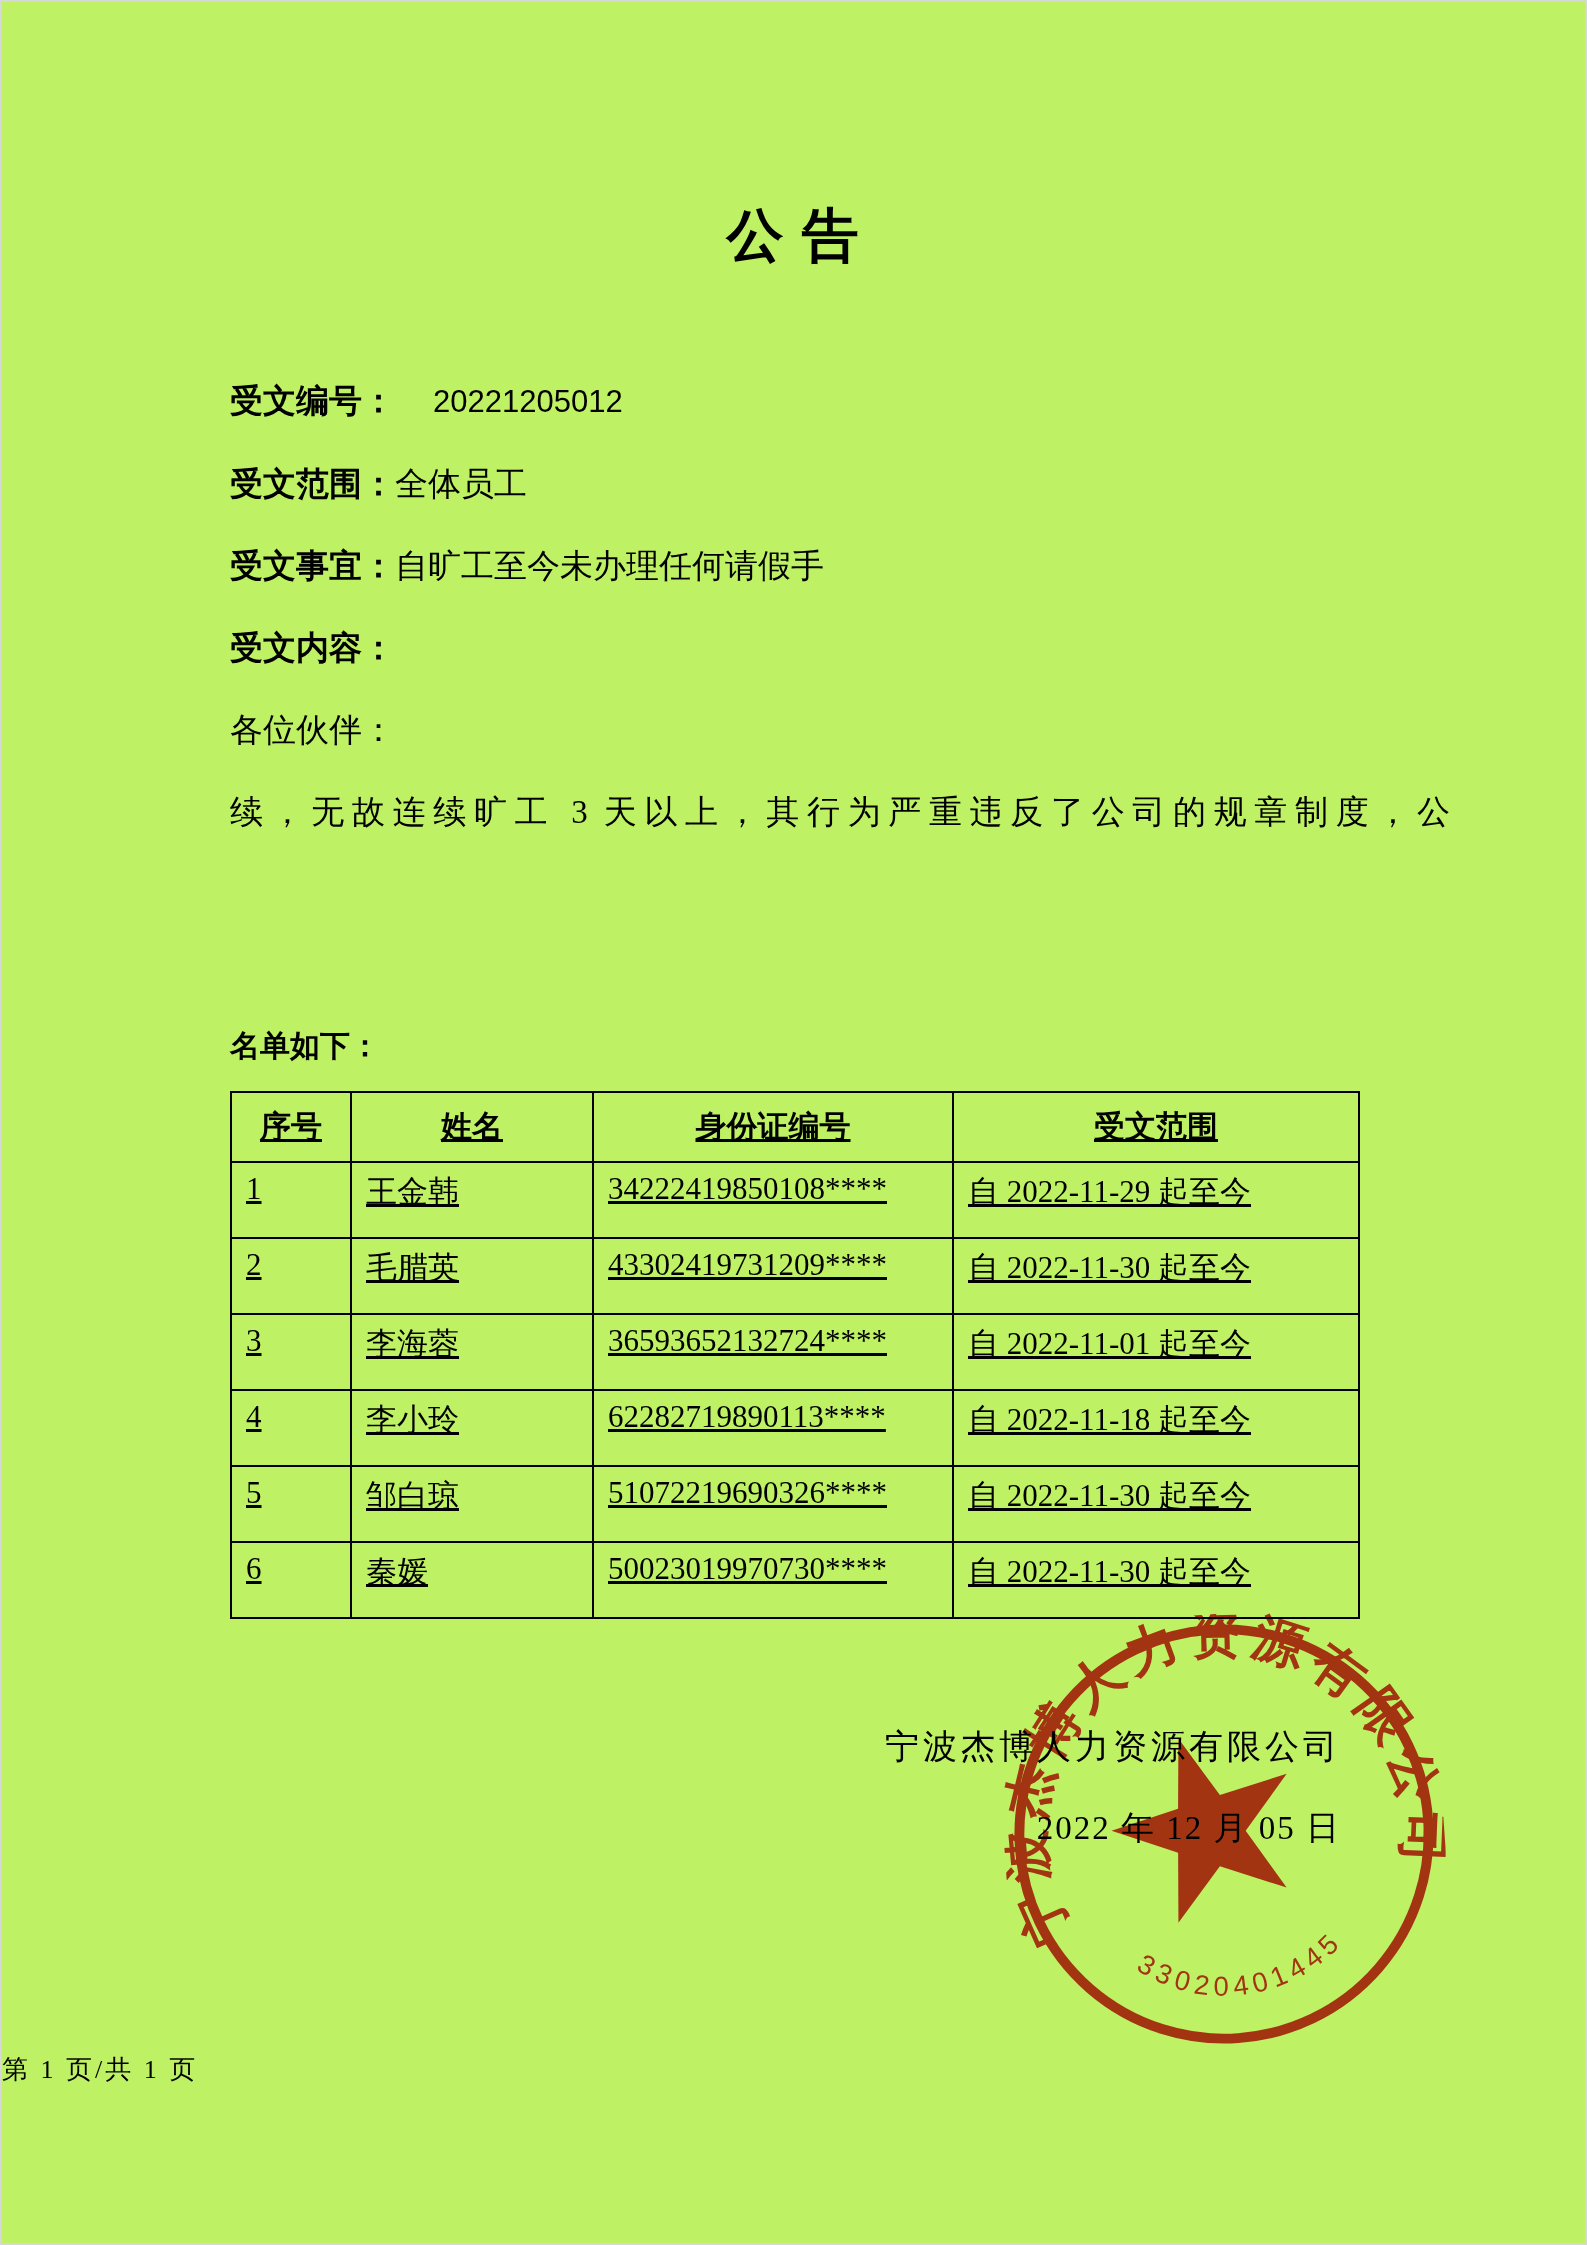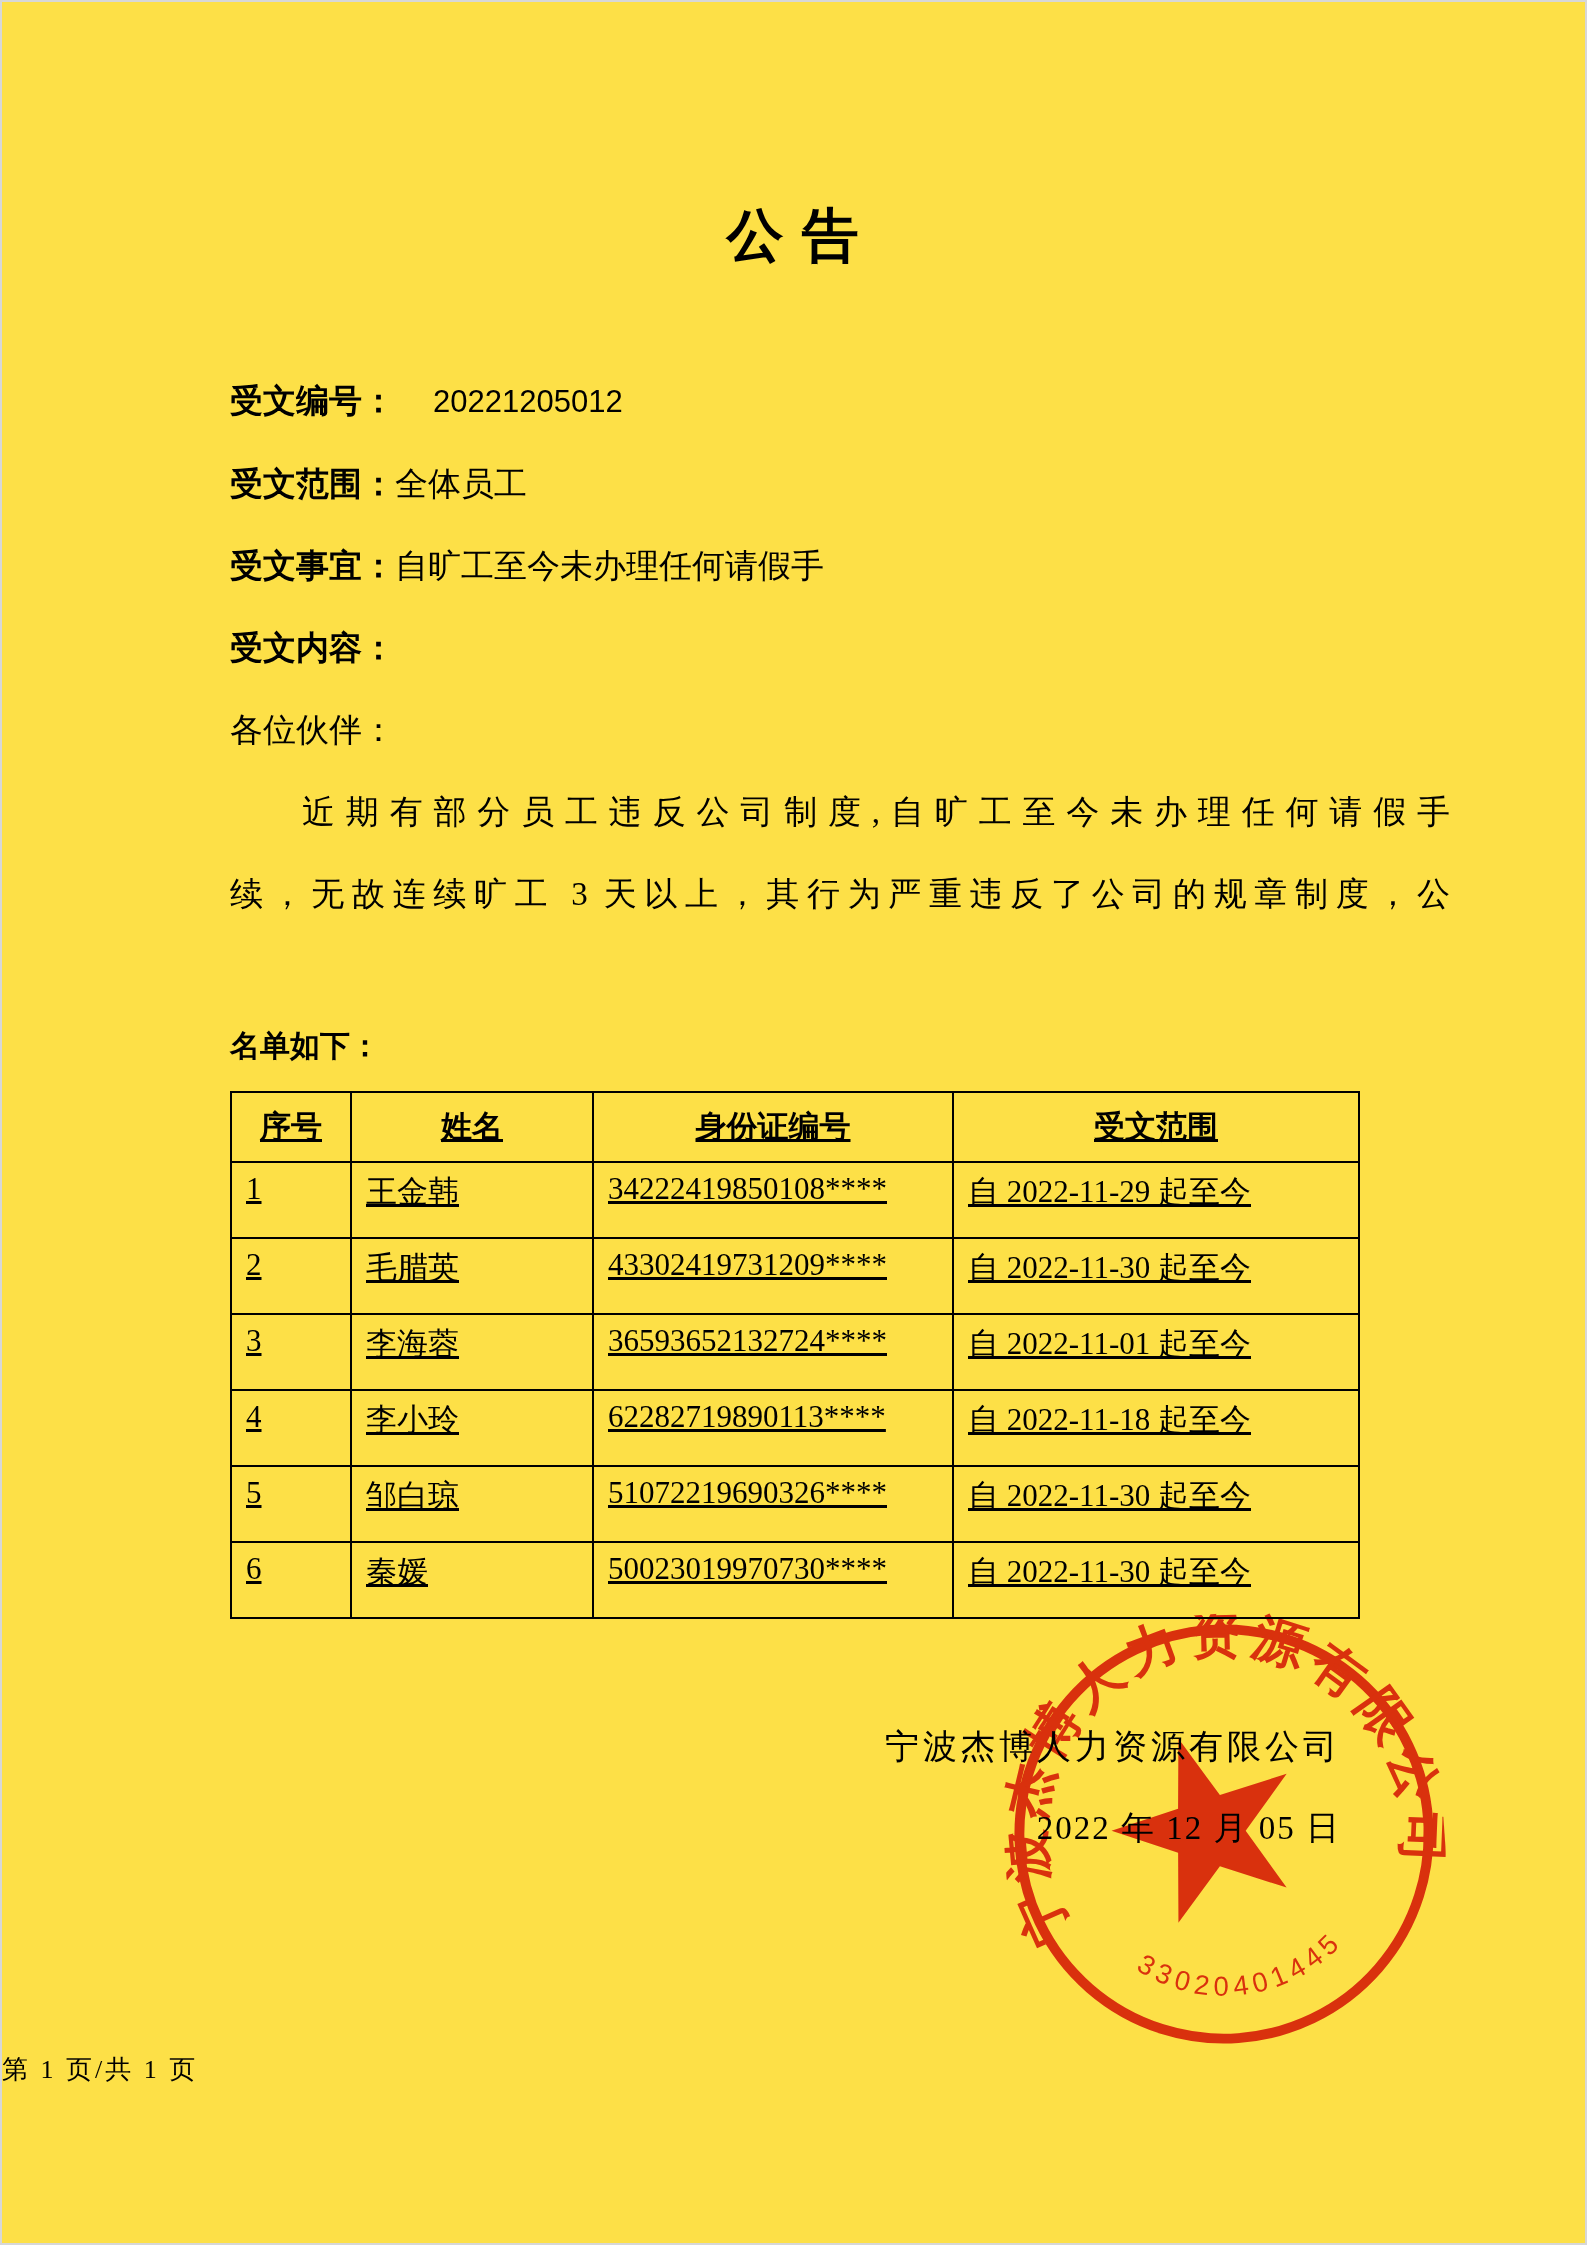--- a/index.html
+++ b/index.html
@@ -1,19 +1,19 @@
 <!DOCTYPE html>
 <html><head>
 <meta charset="utf-8">
 <style>
   html,body{margin:0;padding:0;background:#ffffff;}
   .page{
     position:relative;
     width:1587px;height:2245px;
-    background:#fde047;
+    background:#bef264;
     box-sizing:border-box;
     border:2px solid #d7d7d7;
     font-family:"Liberation Serif","DejaVu Serif",serif;
     color:#000;
     overflow:hidden;
   }
   .title{
     position:absolute;top:196px;left:0;width:100%;
     text-align:center;
     font-size:57px;font-weight:bold;
@@ -97,21 +97,20 @@
       <span class="field-label">受文范围：</span><span class="field-value">全体员工</span>
     </div>
     <div>
       <span class="field-label">受文事宜：</span><span class="field-value">自旷工至今未办理任何请假手</span>
     </div>
     <div>
       <span class="field-label">受文内容：</span><span class="field-value"></span>
     </div>
     <div>各位伙伴：</div>
     <div class="para">
-      <div class="pline first">近期有部分员工违反公司制度,自旷工至今未办理任何请假手</div>
       <div class="pline">续，无故连续旷工 3 天以上，其行为严重违反了公司的规章制度，公</div>
     </div>
   </div>
 
   <div class="list-heading">名单如下：</div>
 
   <table class="roster">
     <colgroup>
       <col style="width:120px">
         <col style="width:242px">

